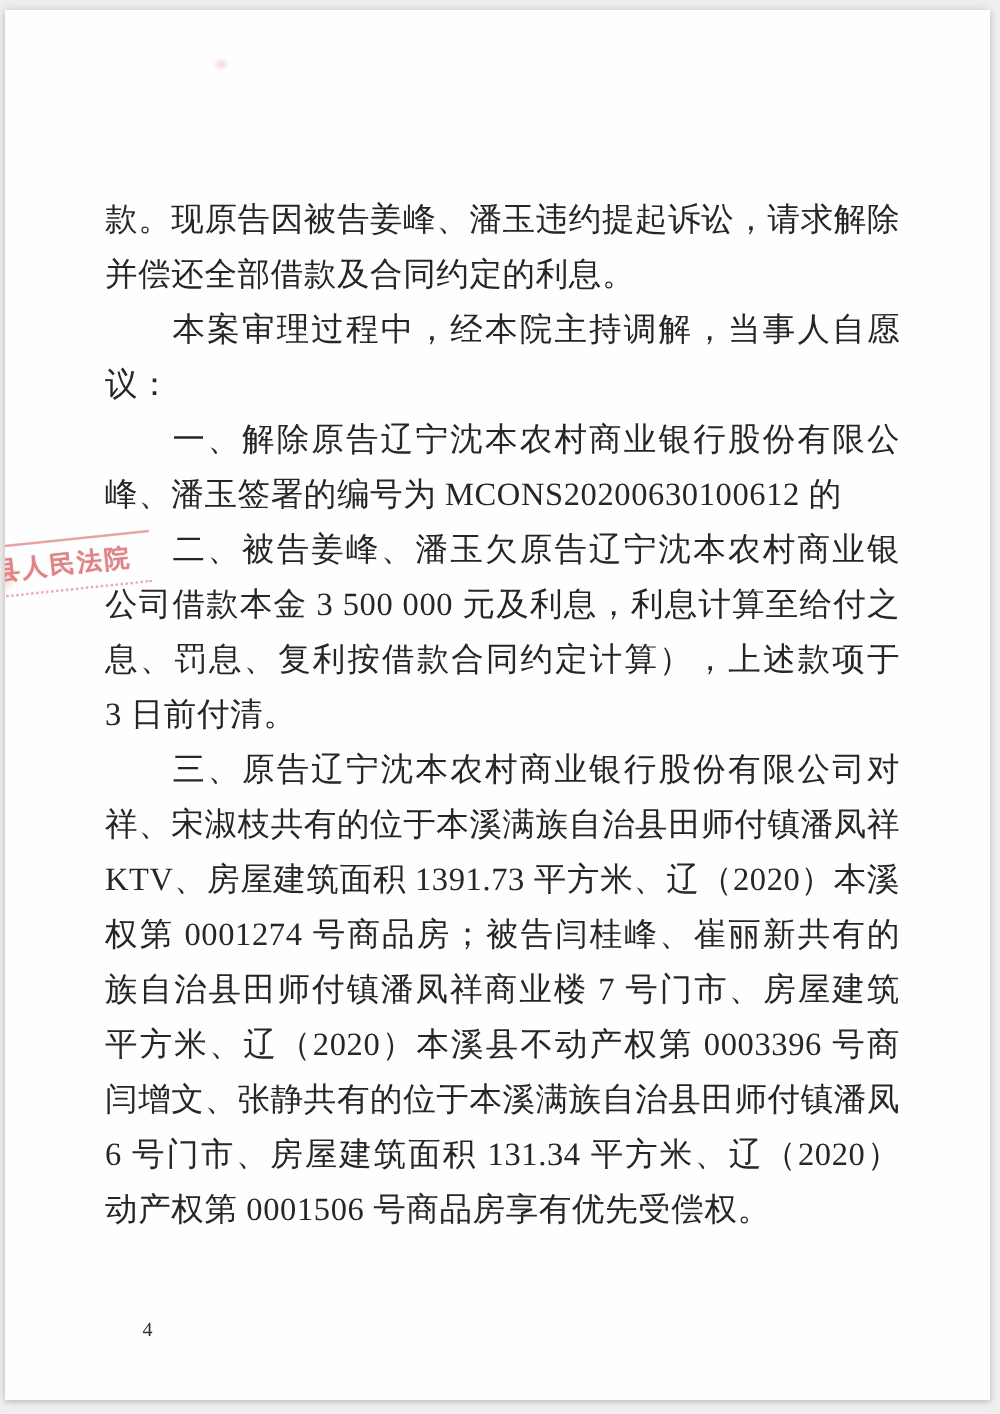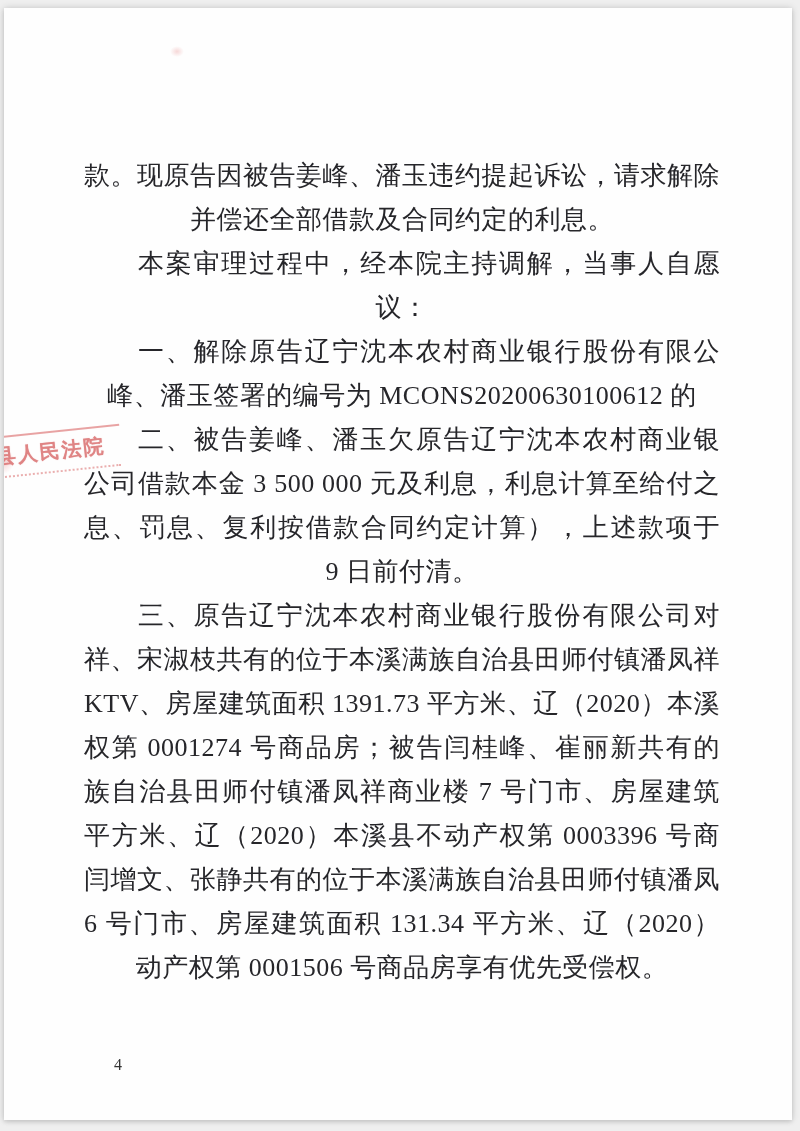--- a/index.html
+++ b/index.html
@@ -30,21 +30,21 @@
     top: 146px;
     width: 636px;
     color: #26262a;
     font-size: 26px;
   }
   .line {
     height: 44px;
     line-height: 44px;
     overflow: hidden;
     letter-spacing: 0.5px;
-    text-align: center;
+    text-align: left;
   }
   .line.j {
     text-align: justify;
     text-align-last: justify;
   }
   .line.indent {
     text-indent: 54px;
   }
   
   .stamp {
@@ -128,21 +128,21 @@
   <div class="content">
       <div class="line j">款。现原告因被告姜峰、潘玉违约提起诉讼，请求解除借款合同，</div>
       <div class="line">并偿还全部借款及合同约定的利息。</div>
       <div class="line indent j">本案审理过程中，经本院主持调解，当事人自愿达成如下协</div>
       <div class="line">议：</div>
       <div class="line indent j">一、解除原告辽宁沈本农村商业银行股份有限公司与被告姜</div>
       <div class="line">峰、潘玉签署的编号为 MCONS20200630100612 的《借款合同》。</div>
       <div class="line indent j">二、被告姜峰、潘玉欠原告辽宁沈本农村商业银行股份有限</div>
       <div class="line j">公司借款本金 3 500 000 元及利息，利息计算至给付之日止（利</div>
       <div class="line j">息、罚息、复利按借款合同约定计算），上述款项于 2022 年 9 月</div>
-      <div class="line">9 日前付清。</div>
+      <div class="line">3 日前付清。</div>
       <div class="line indent j">三、原告辽宁沈本农村商业银行股份有限公司对被告潘凤</div>
       <div class="line j">祥、宋淑枝共有的位于本溪满族自治县田师付镇潘凤祥商业楼</div>
       <div class="line j">KTV、房屋建筑面积 1391.73 平方米、辽（2020）本溪县不动产</div>
       <div class="line j">权第 0001274 号商品房；被告闫桂峰、崔丽新共有的位于本溪满</div>
       <div class="line j">族自治县田师付镇潘凤祥商业楼 7 号门市、房屋建筑面积 131.34</div>
       <div class="line j">平方米、辽（2020）本溪县不动产权第 0003396 号商品房；被告</div>
       <div class="line j">闫增文、张静共有的位于本溪满族自治县田师付镇潘凤祥商业楼</div>
       <div class="line j">6 号门市、房屋建筑面积 131.34 平方米、辽（2020）本溪县不</div>
       <div class="line">动产权第 0001506 号商品房享有优先受偿权。</div>
     </div>

